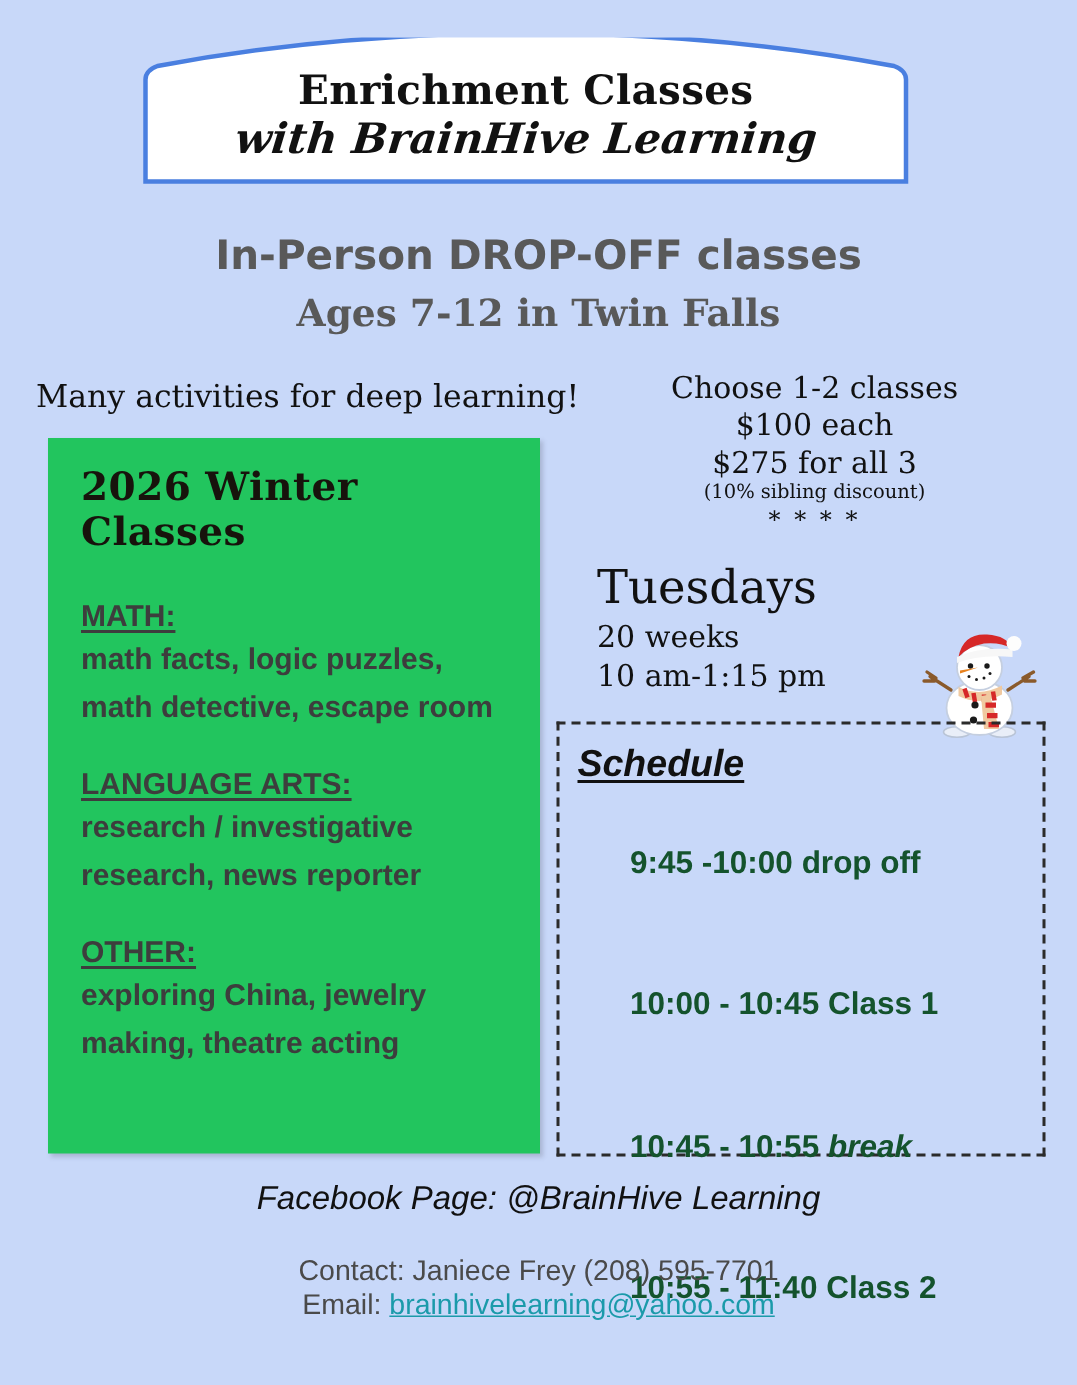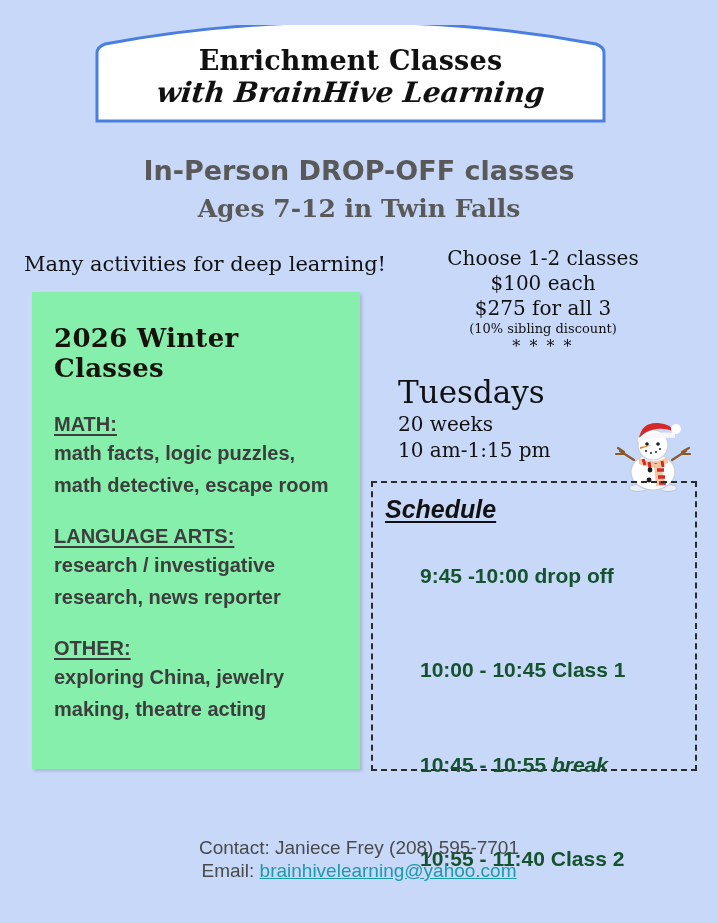--- a/index.html
+++ b/index.html
@@ -48,23 +48,23 @@
   
   .tagline{
     position:absolute;left:24px;top:252px;
     font-family:"DejaVu Serif",serif;
     font-size:21px;color:#111;
   }
 
   
   .classbox{
     position:absolute;left:32px;top:292px;width:328px;height:477px;
-    background:#86efac;
+    background:#22c55e;
     box-shadow:2px 2px 3px rgba(90,90,110,.28);
-    box-sizing:border-box;padding:27px 14px 0 14px;
+    box-sizing:border-box;padding:14px 14px 0 14px;
   }
   .classbox h2{
     margin:4px 0 0 8px;
     font-family:"DejaVu Serif",serif;
     font-weight:bold;font-size:26px;color:#17130c;
     letter-spacing:.3px;
   }
   .cat{
     margin:26px 0 0 8px;
     font-family:"Liberation Sans",sans-serif;
@@ -234,18 +234,19 @@
     </div>
     <div class="schedline">
       <span>10:55 - 11:40 </span><span>Class 2</span>
     </div>
     <div class="schedline">
       
     </div>
 
   </div>
 
+  <div class="fb">Facebook Page: @BrainHive Learning</div>
   <div class="contact">Contact: Janiece Frey  (208) 595-7701</div>
   <div class="email-line">
     <span>Email: </span><span class="email-link">brainhivelearning@yahoo.com</span>
   </div>
 
 </div>
 
 </body></html>

